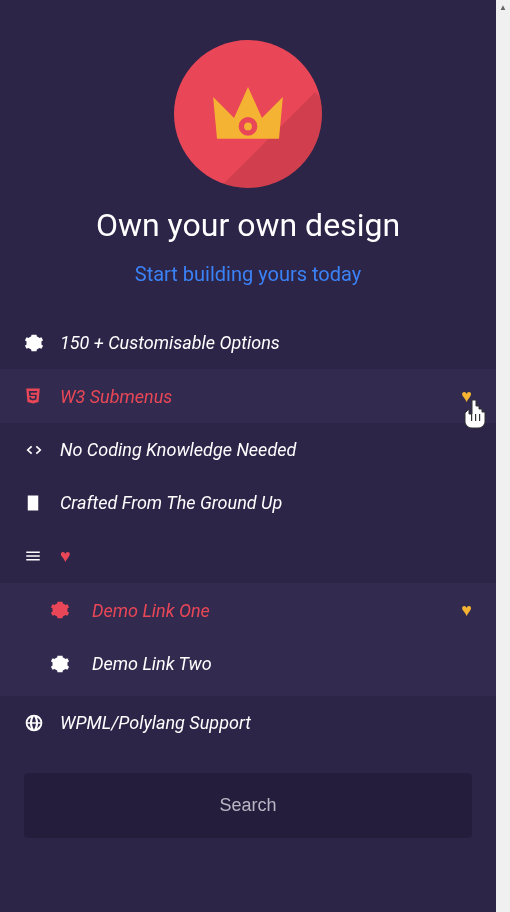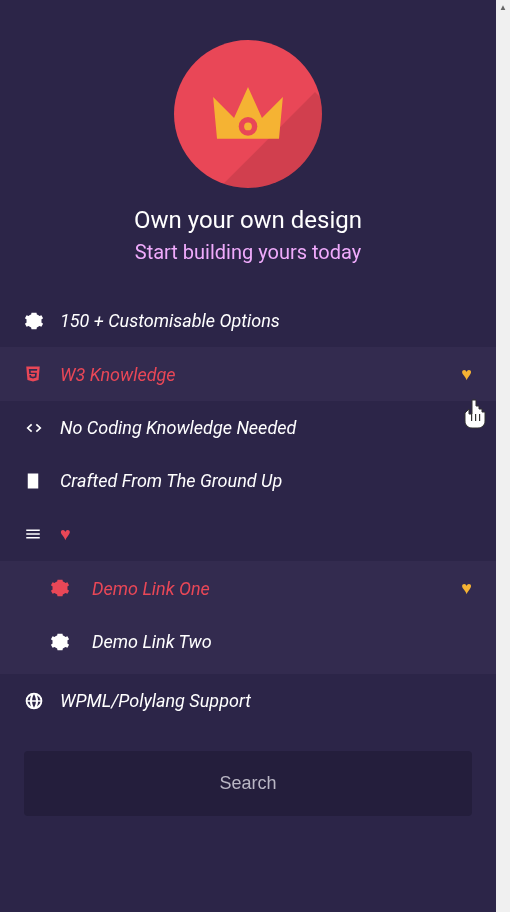--- a/index.html
+++ b/index.html
@@ -61,26 +61,26 @@
   }
   .crown {
     position: relative;
     width: 82px;
     height: 62px;
     z-index:2;
   }
   .crown svg { display:block; }
   .title {
     color: #fff;
-    font-size: 24px;
+    font-size: 32px;
     font-weight: 400;
-    margin-bottom: 6px;
+    margin-bottom: 18px;
   }
   .subtitle {
-    color: #f0abfc;
+    color: #3b82f6;
     font-size: 20px;
     font-weight: 400;
   }
   .menu {
     list-style: none;
   }
   .menu-item {
     display: flex;
     align-items: center;
     padding: 16px 24px;
@@ -173,21 +173,21 @@
           </svg>
       </span>
       <span class="label">150 + Customisable Options</span>
     </li>
     <li class="menu-item active">
       <span class="icon">
         <svg viewBox="0 0 24 24" width="18" height="18">
             <path d="M3 2l1.6 18L12 22l7.4-2L21 2H3zm14.3 5.8H8.9l.2 2.4h8l-.6 6.5L12 18l-4.5-1.3-.3-3.4h2.2l.15 1.7 2.45.7 2.45-.7.25-2.9H7l-.6-6.8h11.3l-.4 2.5z"></path>
           </svg>
       </span>
-      <span class="label">W3 Knowledge</span>
+      <span class="label">W3 Submenus</span>
       <span class="heart heart-yellow">♥</span>
     </li>
     <li class="menu-item">
       <span class="icon">
         <svg viewBox="0 0 24 24" width="20" height="20">
             <path d="M8.5 17L3 12l5.5-5 1.4 1.4L5.8 12l4.1 3.6L8.5 17zm7 0l-1.4-1.4L18.2 12l-4.1-3.6L15.5 7 21 12l-5.5 5z"></path>
           </svg>
       </span>
       <span class="label">No Coding Knowledge Needed</span>
     </li>

